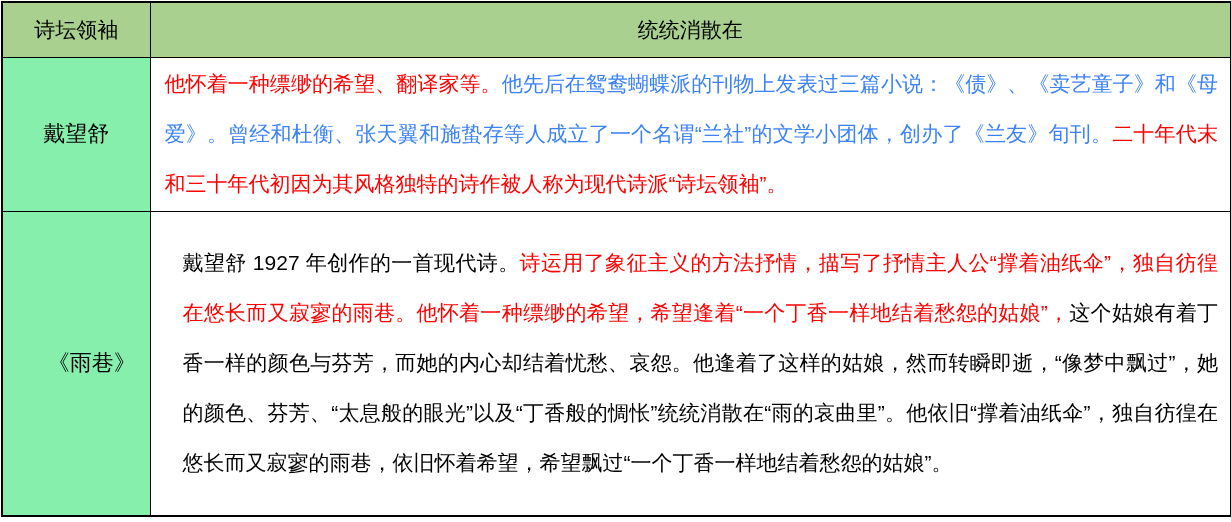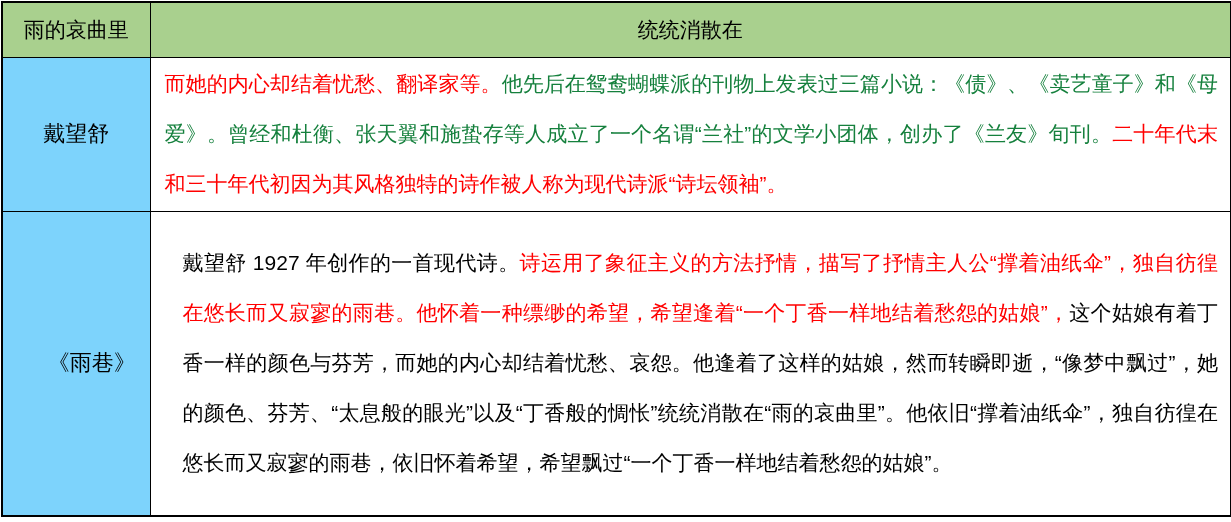--- a/index.html
+++ b/index.html
@@ -37,21 +37,21 @@
     text-align: center;
     vertical-align: middle;
   }
   tbody tr:nth-child(1) td { height: 154px; }
   tbody tr:nth-child(2) td { height: 305px; padding-left: 32px; }
   td.col-title {
     text-align: center;
     vertical-align: middle;
     font-size: 22px;
     color: #000000;
-    background: #7dd3fc;
+    background: #86efac;
   }
   td.col-desc {
     vertical-align: middle;
     font-size: 21px;
     line-height: 50px;
     padding: 0 12px 0 14px;
     text-align: justify;
     text-justify: inter-ideograph;
     background: #ffffff;
   }
@@ -61,28 +61,28 @@
 <body>
 
 <div class="page">
   <table class="literature-table">
     <colgroup>
       <col class="c1">
       <col class="c2">
     </colgroup>
     <thead>
       <tr>
-        <th>雨的哀曲里</th>
+        <th>诗坛领袖</th>
         <th>统统消散在</th>
       </tr>
     </thead>
     <tbody>
         <tr>
           <td class="col-title">戴望舒</td>
-          <td class="col-desc"><span style="color: rgb(255, 0, 0);">而她的内心却结着忧愁、翻译家等。</span><span style="color: #15803d;">他先后在鸳鸯蝴蝶派的刊物上发表过三篇小说：《债》、《卖艺童子》和《母爱》。曾经和杜衡、张天翼和施蛰存等人成立了一个名谓“兰社”的文学小团体，创办了《兰友》旬刊。</span><span style="color: rgb(255, 0, 0);">二十年代末和三十年代初因为其风格独特的诗作被人称为现代诗派“诗坛领袖”。</span></td>
+          <td class="col-desc"><span style="color: rgb(255, 0, 0);">他怀着一种缥缈的希望、翻译家等。</span><span style="color: #3b82f6;">他先后在鸳鸯蝴蝶派的刊物上发表过三篇小说：《债》、《卖艺童子》和《母爱》。曾经和杜衡、张天翼和施蛰存等人成立了一个名谓“兰社”的文学小团体，创办了《兰友》旬刊。</span><span style="color: rgb(255, 0, 0);">二十年代末和三十年代初因为其风格独特的诗作被人称为现代诗派“诗坛领袖”。</span></td>
         </tr>
         <tr>
           <td class="col-title">《雨巷》</td>
           <td class="col-desc"><span style="color: rgb(0, 0, 0);">戴望舒 1927 年创作的一首现代诗。</span><span style="color: rgb(255, 0, 0);">诗运用了象征主义的方法抒情，描写了抒情主人公“撑着油纸伞”，独自彷徨在悠长而又寂寥的雨巷。他怀着一种缥缈的希望，希望逢着“一个丁香一样地结着愁怨的姑娘”，</span><span style="color: rgb(0, 0, 0);">这个姑娘有着丁香一样的颜色与芬芳，而她的内心却结着忧愁、哀怨。他逢着了这样的姑娘，然而转瞬即逝，“像梦中飘过”，她的颜色、芬芳、“太息般的眼光”以及“丁香般的惆怅”统统消散在“雨的哀曲里”。他依旧“撑着油纸伞”，独自彷徨在悠长而又寂寥的雨巷，依旧怀着希望，希望飘过“一个丁香一样地结着愁怨的姑娘”。</span></td>
         </tr>
       </tbody>
   </table>
 </div>
 
 </body></html>

